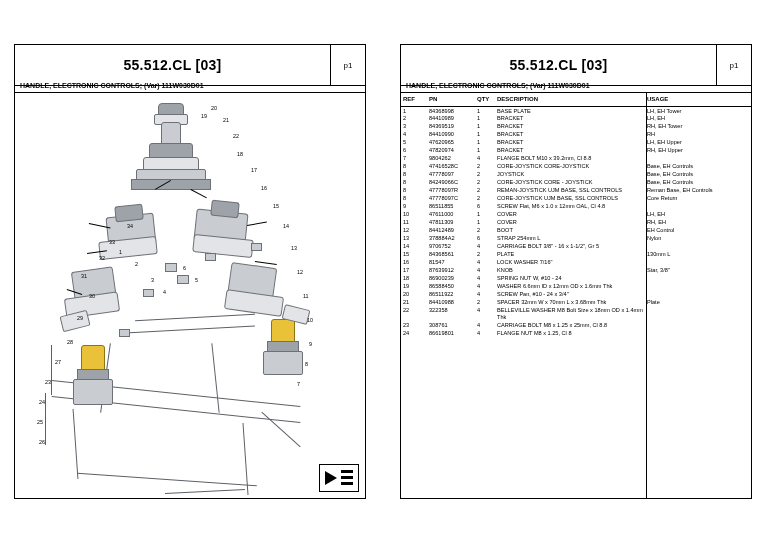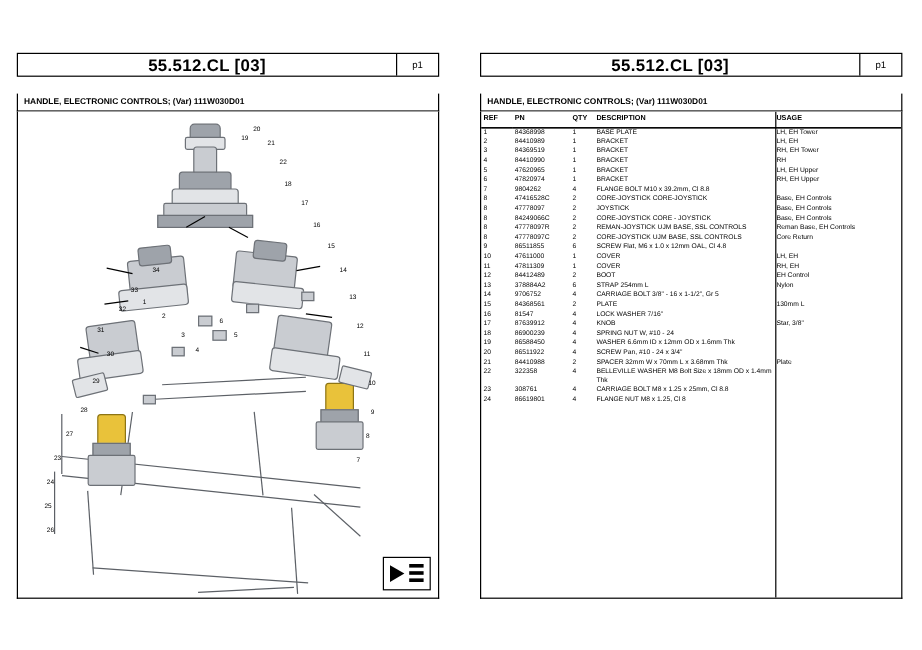--- a/index.html
+++ b/index.html
@@ -1,20 +1,20 @@
 <!DOCTYPE html>
 <html><head>
 <meta charset="utf-8">
 <style>
   html,body{margin:0;padding:0;}
   body{width:768px;height:542px;background:#ffffff;font-family:"Liberation Sans",sans-serif;}
   .page{position:relative;width:768px;height:542px;overflow:hidden;}
 
   
-  .hdr{display:flex;height:20px;box-sizing:border-box;border:1px solid #000;background:#fff;}
+  .hdr{display:flex;height:42px;box-sizing:border-box;border:1px solid #000;background:#fff;}
   .hdr .code{flex:1;display:flex;align-items:center;justify-content:center;font-size:14px;font-weight:bold;letter-spacing:.3px;}
   .hdr .pg{width:34px;border-left:1px solid #000;display:flex;align-items:center;justify-content:center;font-size:8px;}
 
   
   .subttl{height:15px;box-sizing:border-box;border:1px solid #000;border-top:none;display:flex;align-items:center;padding-left:5px;font-size:7px;font-weight:bold;}
   #left-hdr{position:absolute;left:14px;top:44px;width:352px;}
   #left-sub{position:absolute;left:14px;top:78px;width:352px;}
   #left-draw{position:absolute;left:14px;top:93px;width:352px;height:406px;border:1px solid #000;border-top:none;box-sizing:border-box;overflow:hidden;background:#fff;}
 
   

